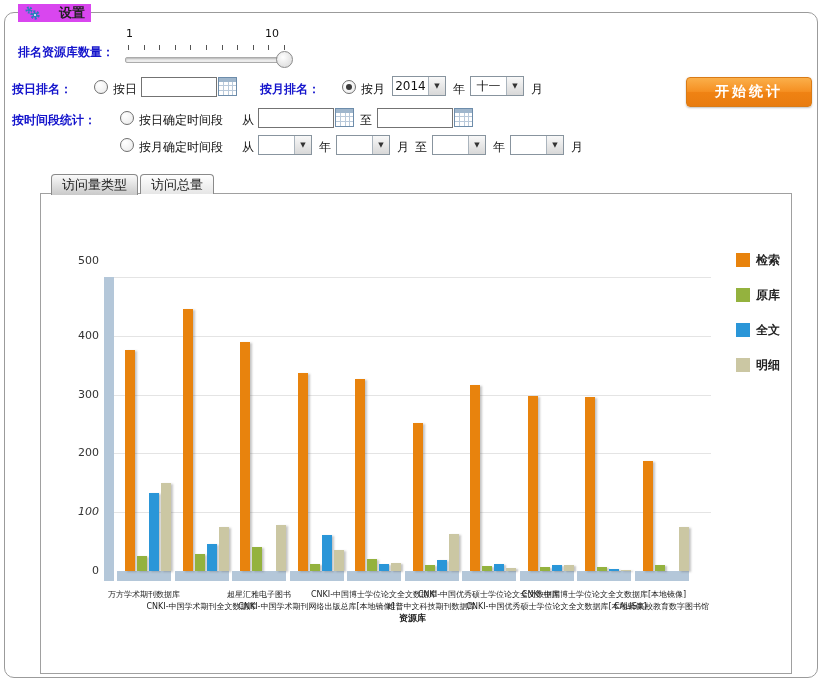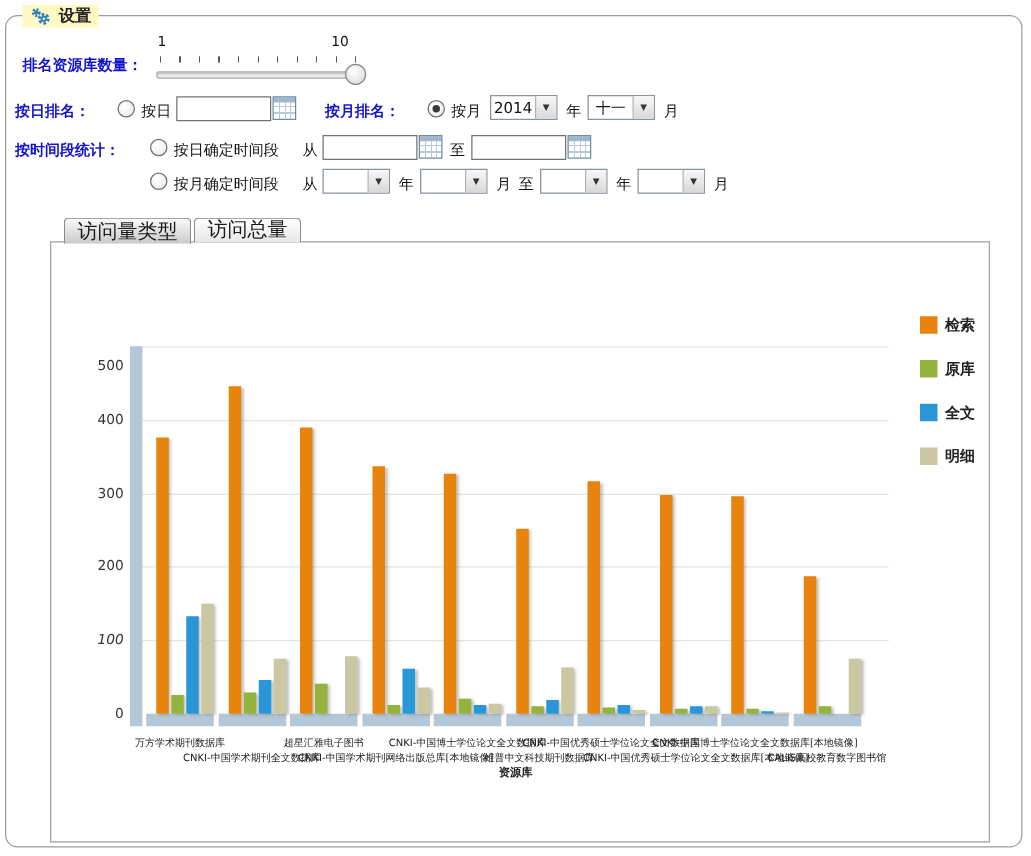--- a/index.html
+++ b/index.html
@@ -1,21 +1,21 @@
 <!DOCTYPE html>
 <html><head>
 <meta charset="utf-8">
 <style>
   html,body{margin:0;padding:0;}
   body{font-family:"DejaVu Sans","Liberation Sans",sans-serif;background:#fff;}
   #page{position:relative;width:825px;height:685px;background:#fff;overflow:hidden;}
   .abs{position:absolute;}
   
   #frame{left:4px;top:12px;width:812px;height:664px;border:1px solid #9b9b9b;border-radius:10px;}
-  #frame-legend{left:18px;top:4px;background:#fef9c3;padding:0 6px;display:flex;align-items:center;gap:5px;font-size:13px;font-weight:bold;color:#222;}
+  #frame-legend{left:18px;top:4px;background:#d946ef;padding:0 6px;display:flex;align-items:center;gap:17px;font-size:13px;font-weight:bold;color:#222;}
   .blue-lbl{color:#1414cc;font-size:12px;font-weight:bold;white-space:nowrap;}
   .plain-lbl{color:#111;font-size:12px;white-space:nowrap;}
   
   .tickrow{height:5px;background:repeating-linear-gradient(90deg,#555 0 1px,transparent 1px 15.6px);}
   .slider-track{height:4px;background:#efefef;border:1px solid #ababab;border-radius:2px;box-shadow:inset 0 1px 2px rgba(0,0,0,.25);}
   .slider-thumb{width:15px;height:15px;border-radius:50%;border:1px solid #8a8a8a;background:radial-gradient(circle at 40% 35%,#ffffff,#d5d5d5);}
   .minmax{font-size:11px;color:#111;}
   
   .radio{width:12px;height:12px;border-radius:50%;border:1px solid #6f6f6f;background:radial-gradient(circle at 35% 30%,#fff,#e9e9e9);display:inline-block;}
   .radio.checked::after{content:"";display:block;width:6px;height:6px;border-radius:50%;background:#3a3a3a;margin:3px auto;}
@@ -26,21 +26,21 @@
   .dd-value{flex:1;font-size:12px;color:#111;display:flex;align-items:center;justify-content:center;}
   .dd-btn{width:16px;border-left:1px solid #aab4bd;background:linear-gradient(#f8f8f8,#d8d8d8);display:flex;align-items:center;justify-content:center;font-size:7px;color:#333;}
   
   .cal{width:17px;height:17px;border:1px solid #6d8caa;background:
     linear-gradient(#9fb6cc,#9fb6cc) 0 0/100% 4px no-repeat,
     linear-gradient(90deg,transparent 0 4px,#b9c9da 4px 5px,transparent 5px 9px,#b9c9da 9px 10px,transparent 10px 13px,#b9c9da 13px 14px,transparent 14px) 0 4px/100% 13px no-repeat,
     linear-gradient(transparent 0 3px,#b9c9da 3px 4px,transparent 4px 8px,#b9c9da 8px 9px,transparent 9px) 0 4px/100% 13px no-repeat,#fff;}
   
   .btn-orange{width:124px;height:28px;border:1px solid #d97b16;border-radius:4px;background:linear-gradient(#fbaf4a,#f59022 48%,#ef8213 52%,#e97c0f);color:#fff;font-size:14px;font-weight:bold;letter-spacing:3px;display:flex;align-items:center;justify-content:center;box-shadow:0 1px 2px rgba(0,0,0,.25);cursor:pointer;}
   
-  .tab{height:20px;border:1px solid #8a8a8a;border-bottom:none;border-radius:4px 4px 0 0;font-size:16px;color:#1a1a1a;display:flex;align-items:center;justify-content:center;padding:0 10px;box-sizing:border-box;}
+  .tab{height:20px;border:1px solid #8a8a8a;border-bottom:none;border-radius:4px 4px 0 0;font-size:13px;color:#1a1a1a;display:flex;align-items:center;justify-content:center;padding:0 10px;box-sizing:border-box;}
   .tab.active{background:linear-gradient(#fafafa,#c9c9c9);font-weight:normal;z-index:3;height:21px;}
   .tab.inactive{background:linear-gradient(#ffffff,#e6e6e6);}
   
   #content-box{left:40px;top:193px;width:750px;height:479px;border:1px solid #a0a0a0;background:#fff;}
   #chart{position:absolute;left:0;top:0;width:750px;height:479px;}
   #chart-title{left:0;top:13px;width:750px;text-align:center;font-size:15px;font-weight:bold;color:#141414;}
   .gridline{height:1px;background:#e4e4e4;}
   .ylab{width:50px;text-align:right;font-size:11px;color:#333;}
   .yband{width:10px;background:#b4c7d9;}
   .platform{height:10px;background:#b4c7d9;}
@@ -87,20 +87,21 @@
   <div class="abs dd" style="left:392px;top:76px;width:54px;">
     <span class="dd-value">2014</span>
     <span class="dd-btn">▼</span>
   </div>
   <div class="abs plain-lbl" style="left:453px;top:81px;">年</div>
   <div class="abs dd" style="left:470px;top:76px;width:54px;">
     <span class="dd-value">十一</span>
     <span class="dd-btn">▼</span>
   </div>
   <div class="abs plain-lbl" style="left:531px;top:81px;">月</div>
+  <div class="abs btn-orange" style="left:686px;top:77px;">开始统计</div>
 
   <div class="abs blue-lbl" style="left:12px;top:112px;">按时间段统计：</div>
   <span class="abs radio" style="left:120px;top:111px;"></span>
   <div class="abs plain-lbl" style="left:139px;top:112px;">按日确定时间段</div>
   <div class="abs plain-lbl" style="left:242px;top:112px;">从</div>
   <input class="abs txt" style="left: 258px; top: 108px;" value="">
   <div class="abs cal" style="left:335px;top:108px;"></div>
   <div class="abs plain-lbl" style="left:360px;top:112px;">至</div>
   <input class="abs txt" style="left: 377px; top: 108px;" value="">
   <div class="abs cal" style="left:454px;top:108px;"></div>
@@ -142,21 +143,21 @@
     <div class="abs ylab" style="left: 8px; top: 370px;">0</div>
         <div class="abs gridline" style="left: 73px; top: 318.2px; width: 597px;"></div>
         <div class="abs ylab" style="left: 8px; top: 311.2px; font-style: italic;">100</div>
         <div class="abs gridline" style="left: 73px; top: 259.4px; width: 597px;"></div>
         <div class="abs ylab" style="left: 8px; top: 252.4px;">200</div>
         <div class="abs gridline" style="left: 73px; top: 200.6px; width: 597px;"></div>
         <div class="abs ylab" style="left: 8px; top: 193.6px;">300</div>
         <div class="abs gridline" style="left: 73px; top: 141.8px; width: 597px;"></div>
         <div class="abs ylab" style="left: 8px; top: 134.8px;">400</div>
         <div class="abs gridline" style="left: 73px; top: 83px; width: 597px;"></div>
-        <div class="abs ylab" style="left: 8px; top: 92px;">500</div>
+        <div class="abs ylab" style="left: 8px; top: 60px;">500</div>
         <div class="abs yband" style="left: 63px; top: 83px; height: 304px;"></div>
         <div class="abs platform" style="left: 76px; top: 377px; width: 54px;"></div>
         <div class="abs bar" style="left: 84px; top: 156px; width: 10px; height: 221px; background: rgb(232, 131, 13);"></div>
         <div class="abs bar" style="left: 96px; top: 362px; width: 10px; height: 15px; background: rgb(148, 178, 62);"></div>
         <div class="abs bar" style="left: 108px; top: 299px; width: 10px; height: 78px; background: rgb(42, 150, 216);"></div>
         <div class="abs bar" style="left: 120px; top: 289px; width: 10px; height: 88px; background: rgb(203, 199, 163);"></div>
         <div class="abs xlab" style="left: 13px; top: 395px; width: 180px;">万方学术期刊数据库</div>
         <div class="abs platform" style="left: 133.5px; top: 377px; width: 54px;"></div>
         <div class="abs bar" style="left: 141.5px; top: 115px; width: 10px; height: 262px; background: rgb(232, 131, 13);"></div>
         <div class="abs bar" style="left: 153.5px; top: 360px; width: 10px; height: 17px; background: rgb(148, 178, 62);"></div>

